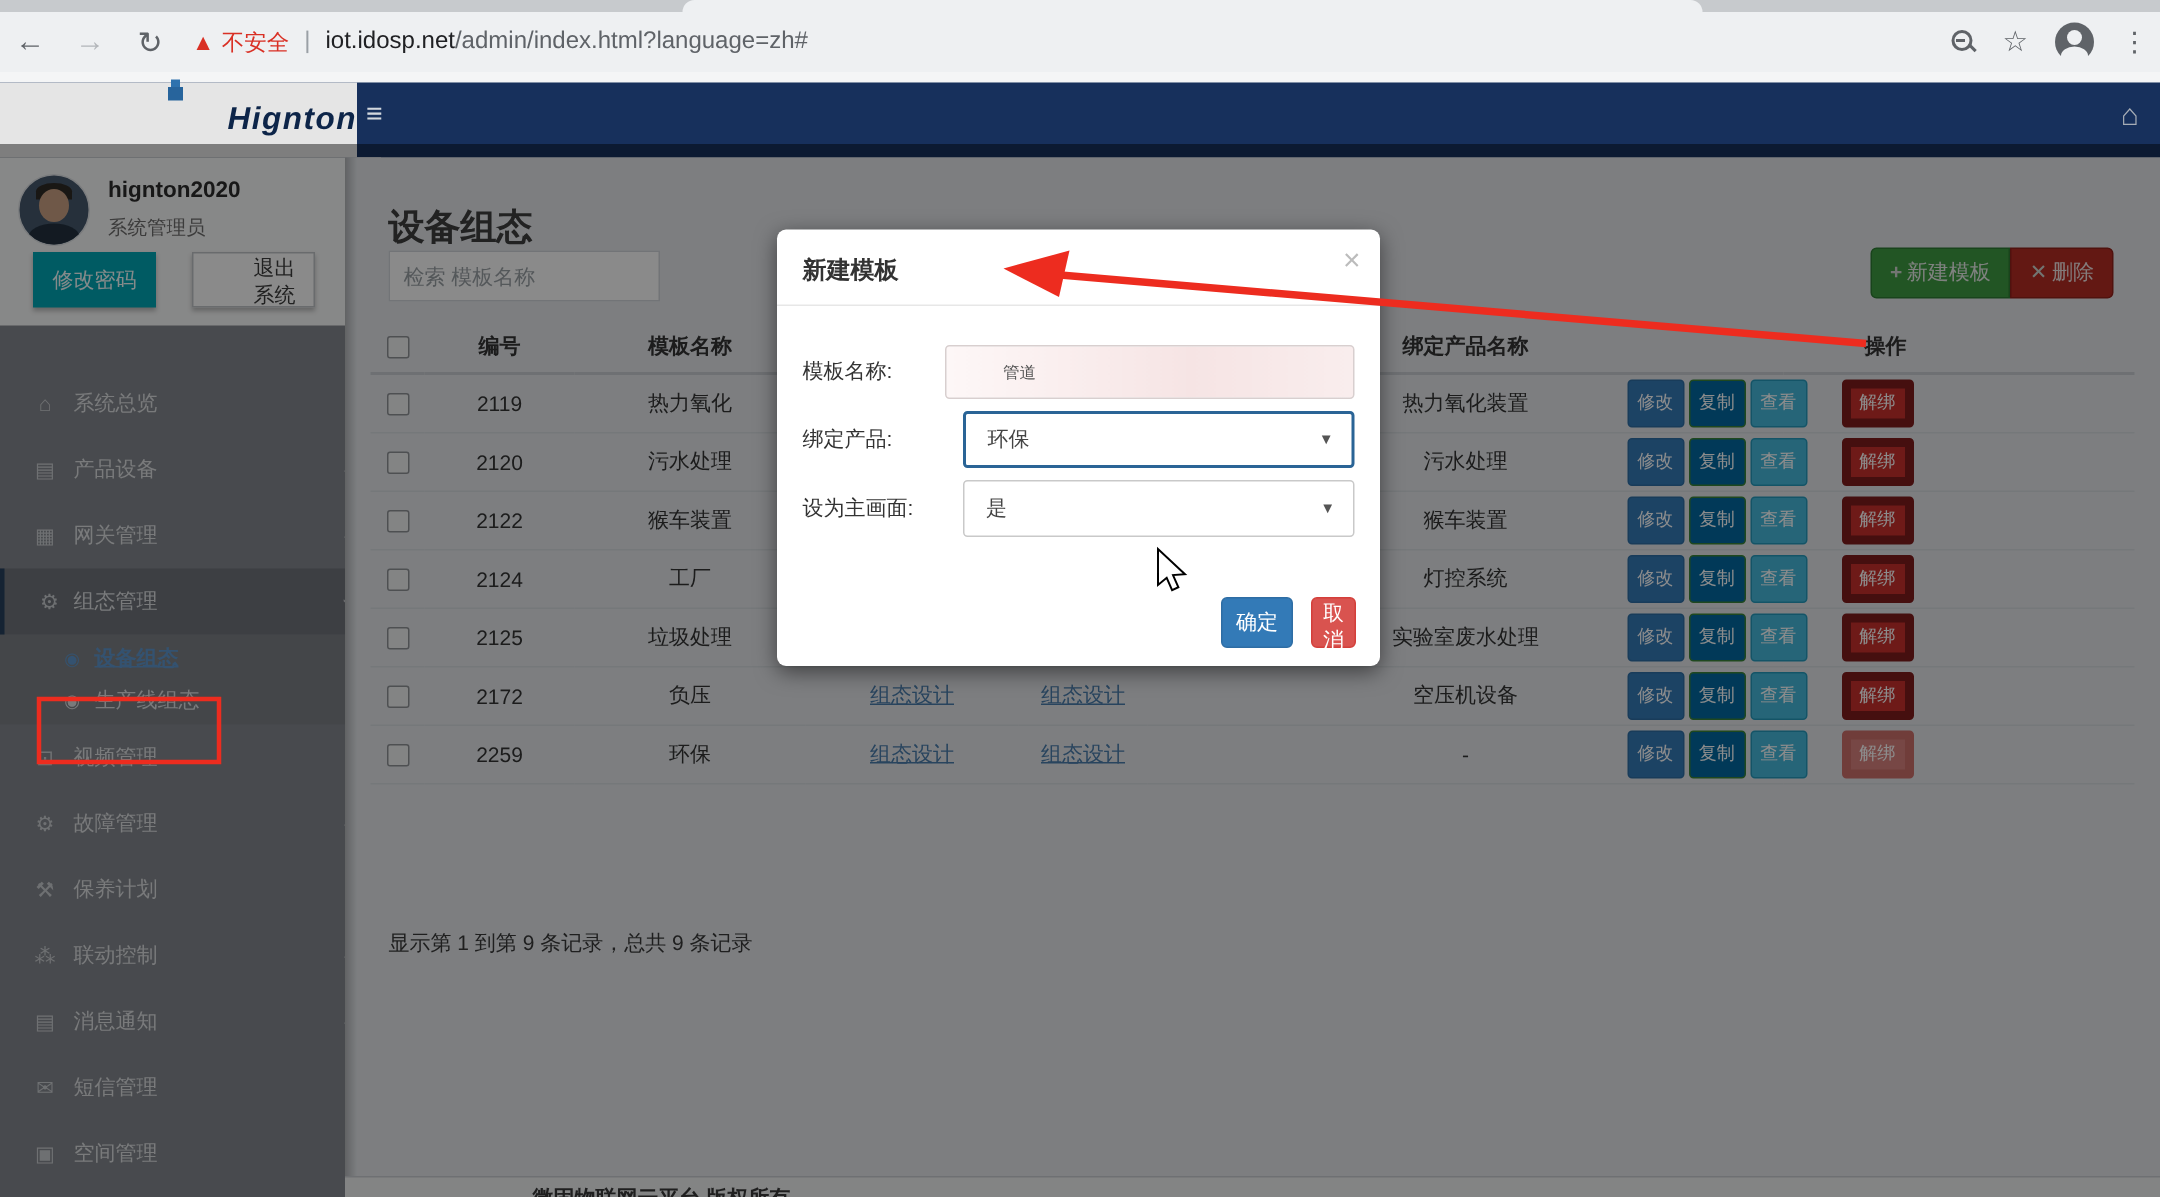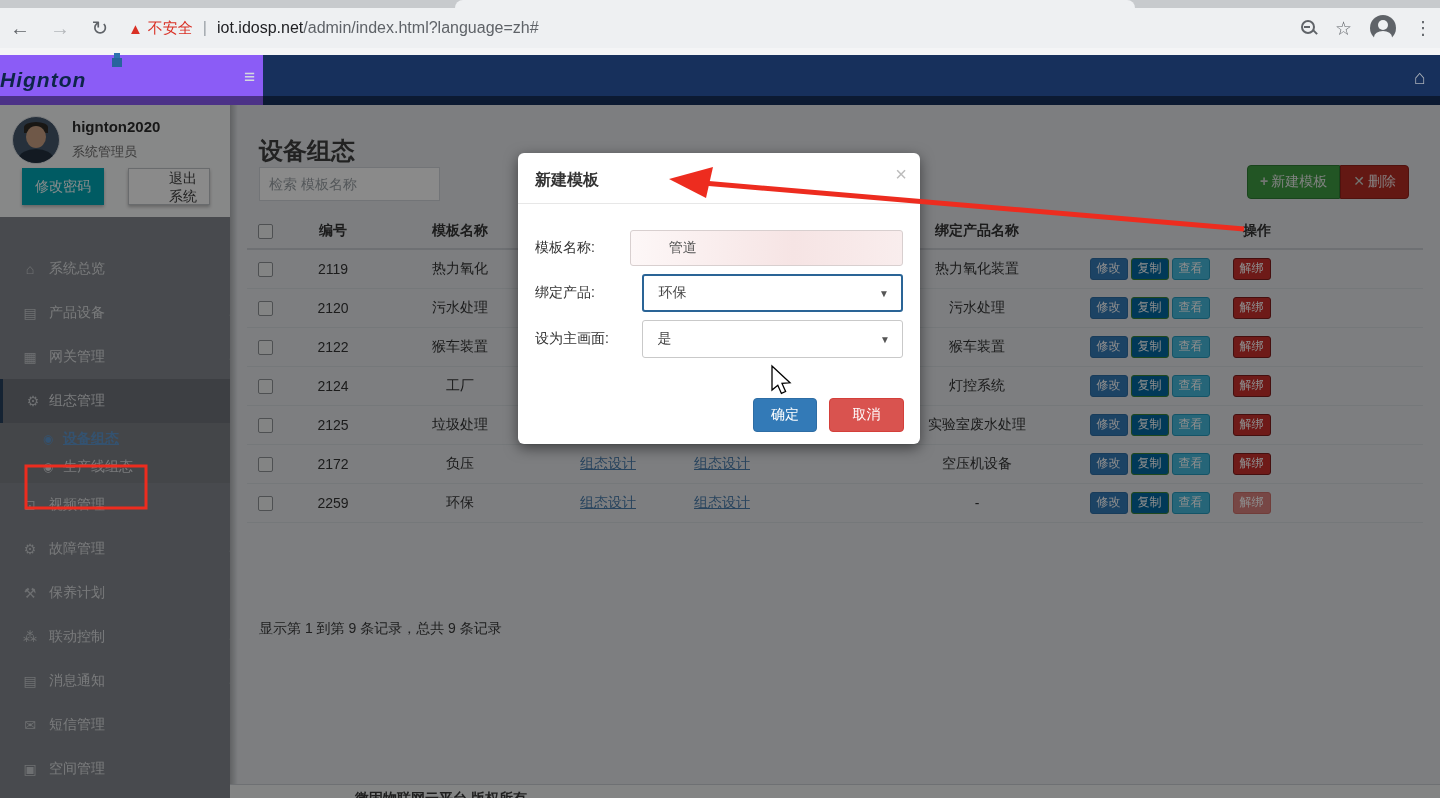--- a/index.html
+++ b/index.html
@@ -25,21 +25,21 @@
   .zoomout .tail{position:absolute;left:11px;top:11px;width:6px;height:2px;background:#5f6368;transform:rotate(45deg);}
   .star{font-size:19px;color:#5f6368;}
   .profile{width:26px;height:26px;border-radius:50%;background:#5f6368;position:relative;}
   .profile:before{content:"";position:absolute;left:8px;top:5px;width:10px;height:10px;border-radius:50%;background:#eef0f2;}
   .profile:after{content:"";position:absolute;left:4px;top:16px;width:18px;height:12px;border-radius:50% 50% 0 0;background:#eef0f2;}
   .kebab{font-size:18px;color:#5f6368;}
   
   .page{position:absolute;top:48px;left:0;width:1440px;height:750px;background:#e3e6ea;}
   .topbar{position:absolute;top:7px;left:0;width:1440px;height:50px;background:#17305c;}
   .pagegap{position:absolute;top:0;left:0;width:1440px;height:7px;background:#f4f5f6;}
-  .logoarea{position:absolute;left:0;top:0;width:263px;height:50px;background:#8b5cf6;display:flex;align-items:center;justify-content:flex-start;}
+  .logoarea{position:absolute;left:0;top:0;width:238px;height:50px;background:#e5e5e5;display:flex;align-items:center;justify-content:flex-end;}
   .logotxt{font-style:italic;font-weight:bold;font-size:21px;color:#0d2549;letter-spacing:1px;position:relative;}
   .logotower{position:absolute;left:112px;top:3px;width:10px;height:9px;background:#27649c;}
   .logotower:before{content:"";position:absolute;left:2px;top:-5px;width:6px;height:5px;background:#2e72ae;}
   .hamburger{position:absolute;left:244px;top:11px;font-size:19px;color:#d3d8de;cursor:pointer;}
   .homeico{position:absolute;right:14px;top:11px;font-size:20px;color:#a7adb6;cursor:pointer;}
   
   .sidebar{position:absolute;left:0;top:57px;width:254px;height:693px;background:#84888e;}
   .userpanel{background:#f6f7f7;height:112px;position:relative;}
   .avatar{position:absolute;left:12px;top:11px;width:46px;height:46px;border-radius:50%;background:#46586c;overflow:hidden;border:1px solid #dfe2e5;}
   .avatar .face{position:absolute;left:13px;top:9px;width:20px;height:22px;border-radius:50%;background:#caa183;}
@@ -79,44 +79,44 @@
   table.tpl th{height:35px;font-weight:bold;text-align:center;border-bottom:2px solid #c9cdd2;padding:0;}
   table.tpl th.ops{padding-right:98px;}
   table.tpl td{height:38px;text-align:center;border-bottom:1px solid #d6dade;padding:0;}
   .cb{display:inline-block;width:13px;height:13px;border:1px solid #8f9296;border-radius:2px;background:#eef0f1;vertical-align:middle;cursor:pointer;}
   a.lnk{color:#4a7cab;text-decoration:underline;cursor:pointer;}
   .btns{display:inline-flex;gap:3px;transform:translateX(-126px);}
   .abtn{font-size:12px;padding:3px 6px;border-radius:3px;color:#fff;cursor:pointer;font-family:inherit;line-height:1.1;}
   .b0{background:#337ab7;border:1px solid #2e6da4;}
   .b1{background:#0369a1;border:1px solid #398439;}
   .b2{background:#46b8da;border:1px solid #269abc;}
-  .b3{background:#c9302c;border:1px solid #7f1d1d;margin-left:20px;}
+  .b3{background:#c9302c;border:6px solid #7f1d1d;margin-left:20px;}
   .b3.dis{background:#d9827e;border-color:#cc6f6b;cursor:default;}
   .summary{position:absolute;left:29px;top:515px;font-size:14px;color:#3a3a3a;}
   .pfooter{position:absolute;left:0;top:679px;width:1210px;height:14px;background:#eef0f1;border-top:1px solid #c9cdd1;overflow:hidden;}
   .pfooter span{position:absolute;left:125px;top:5px;font-size:14px;font-weight:bold;color:#3a3a3a;}
   
   .overlay{position:absolute;top:48px;left:0;width:1440px;height:750px;background:rgba(0,0,0,0.45);z-index:40;}
   .modal{position:absolute;left:518px;top:105px;width:402px;height:291px;background:#fff;border-radius:6px;
          box-shadow:0 4px 14px rgba(0,0,0,.5);z-index:50;}
   .m-head{height:50px;border-bottom:1px solid #e7e7e7;position:relative;}
   .m-title{position:absolute;left:17px;top:17px;font-size:16px;font-weight:bold;color:#333;}
   .m-close{position:absolute;right:13px;top:10px;font-size:20px;color:#bcbcbc;cursor:pointer;}
   .m-row{display:flex;align-items:center;margin:8px 17px 0 17px;}
   .m-row.first{margin-top:26px;}
   .m-label{width:108px;font-size:14px;color:#333;}
-  .m-input{width:234px;height:34px;border:1px solid #d8cfcf;border-radius:3px;padding:0 28px 0 38px;font-size:14px;color:#555;font-family:inherit;
+  .m-input{width:234px;height:34px;border:1px solid #d8cfcf;border-radius:3px;padding:0 28px 0 38px;font-size:11px;color:#555;font-family:inherit;
            background:linear-gradient(90deg,#fdf7f7 0%,#f9ecec 35%,#f6e4e4 60%,#f9eded 100%);}
   .m-select{width:260px;height:36px;border:1px solid #c9c9c9;border-radius:3px;position:relative;display:flex;align-items:center;background:#fff;cursor:pointer;}
   .m-select.focus{border:2px solid #2a6496;width:258px;height:34px;}
   .m-select .val{margin-left:14px;font-size:14px;color:#444;}
   .m-select .caret{position:absolute;right:12px;font-size:10px;color:#555;}
   .m-foot{display:flex;justify-content:flex-end;gap:12px;padding:0 16px;margin-top:40px;}
-  .m-ok{width:64px;height:34px;background:#337ab7;border:1px solid #2e6da4;border-radius:4px;color:#fff;font-size:14px;cursor:pointer;font-family:inherit;}
-  .m-cancel{width:75px;height:34px;background:#d9534f;border:1px solid #d43f3a;border-radius:4px;color:#fff;font-size:14px;cursor:pointer;font-family:inherit;}
+  .m-ok{width:48px;height:34px;background:#337ab7;border:1px solid #2e6da4;border-radius:4px;color:#fff;font-size:14px;cursor:pointer;font-family:inherit;}
+  .m-cancel{width:30px;height:34px;background:#d9534f;border:1px solid #d43f3a;border-radius:4px;color:#fff;font-size:14px;cursor:pointer;font-family:inherit;}
   
   .anno{position:absolute;top:0;left:0;width:1440px;height:798px;z-index:80;pointer-events:none;}
 </style>
 </head>
 <body>
 
 <div class="chrome">
   <div class="tabstrip">
       <div class="activetab"></div>
     </div>

